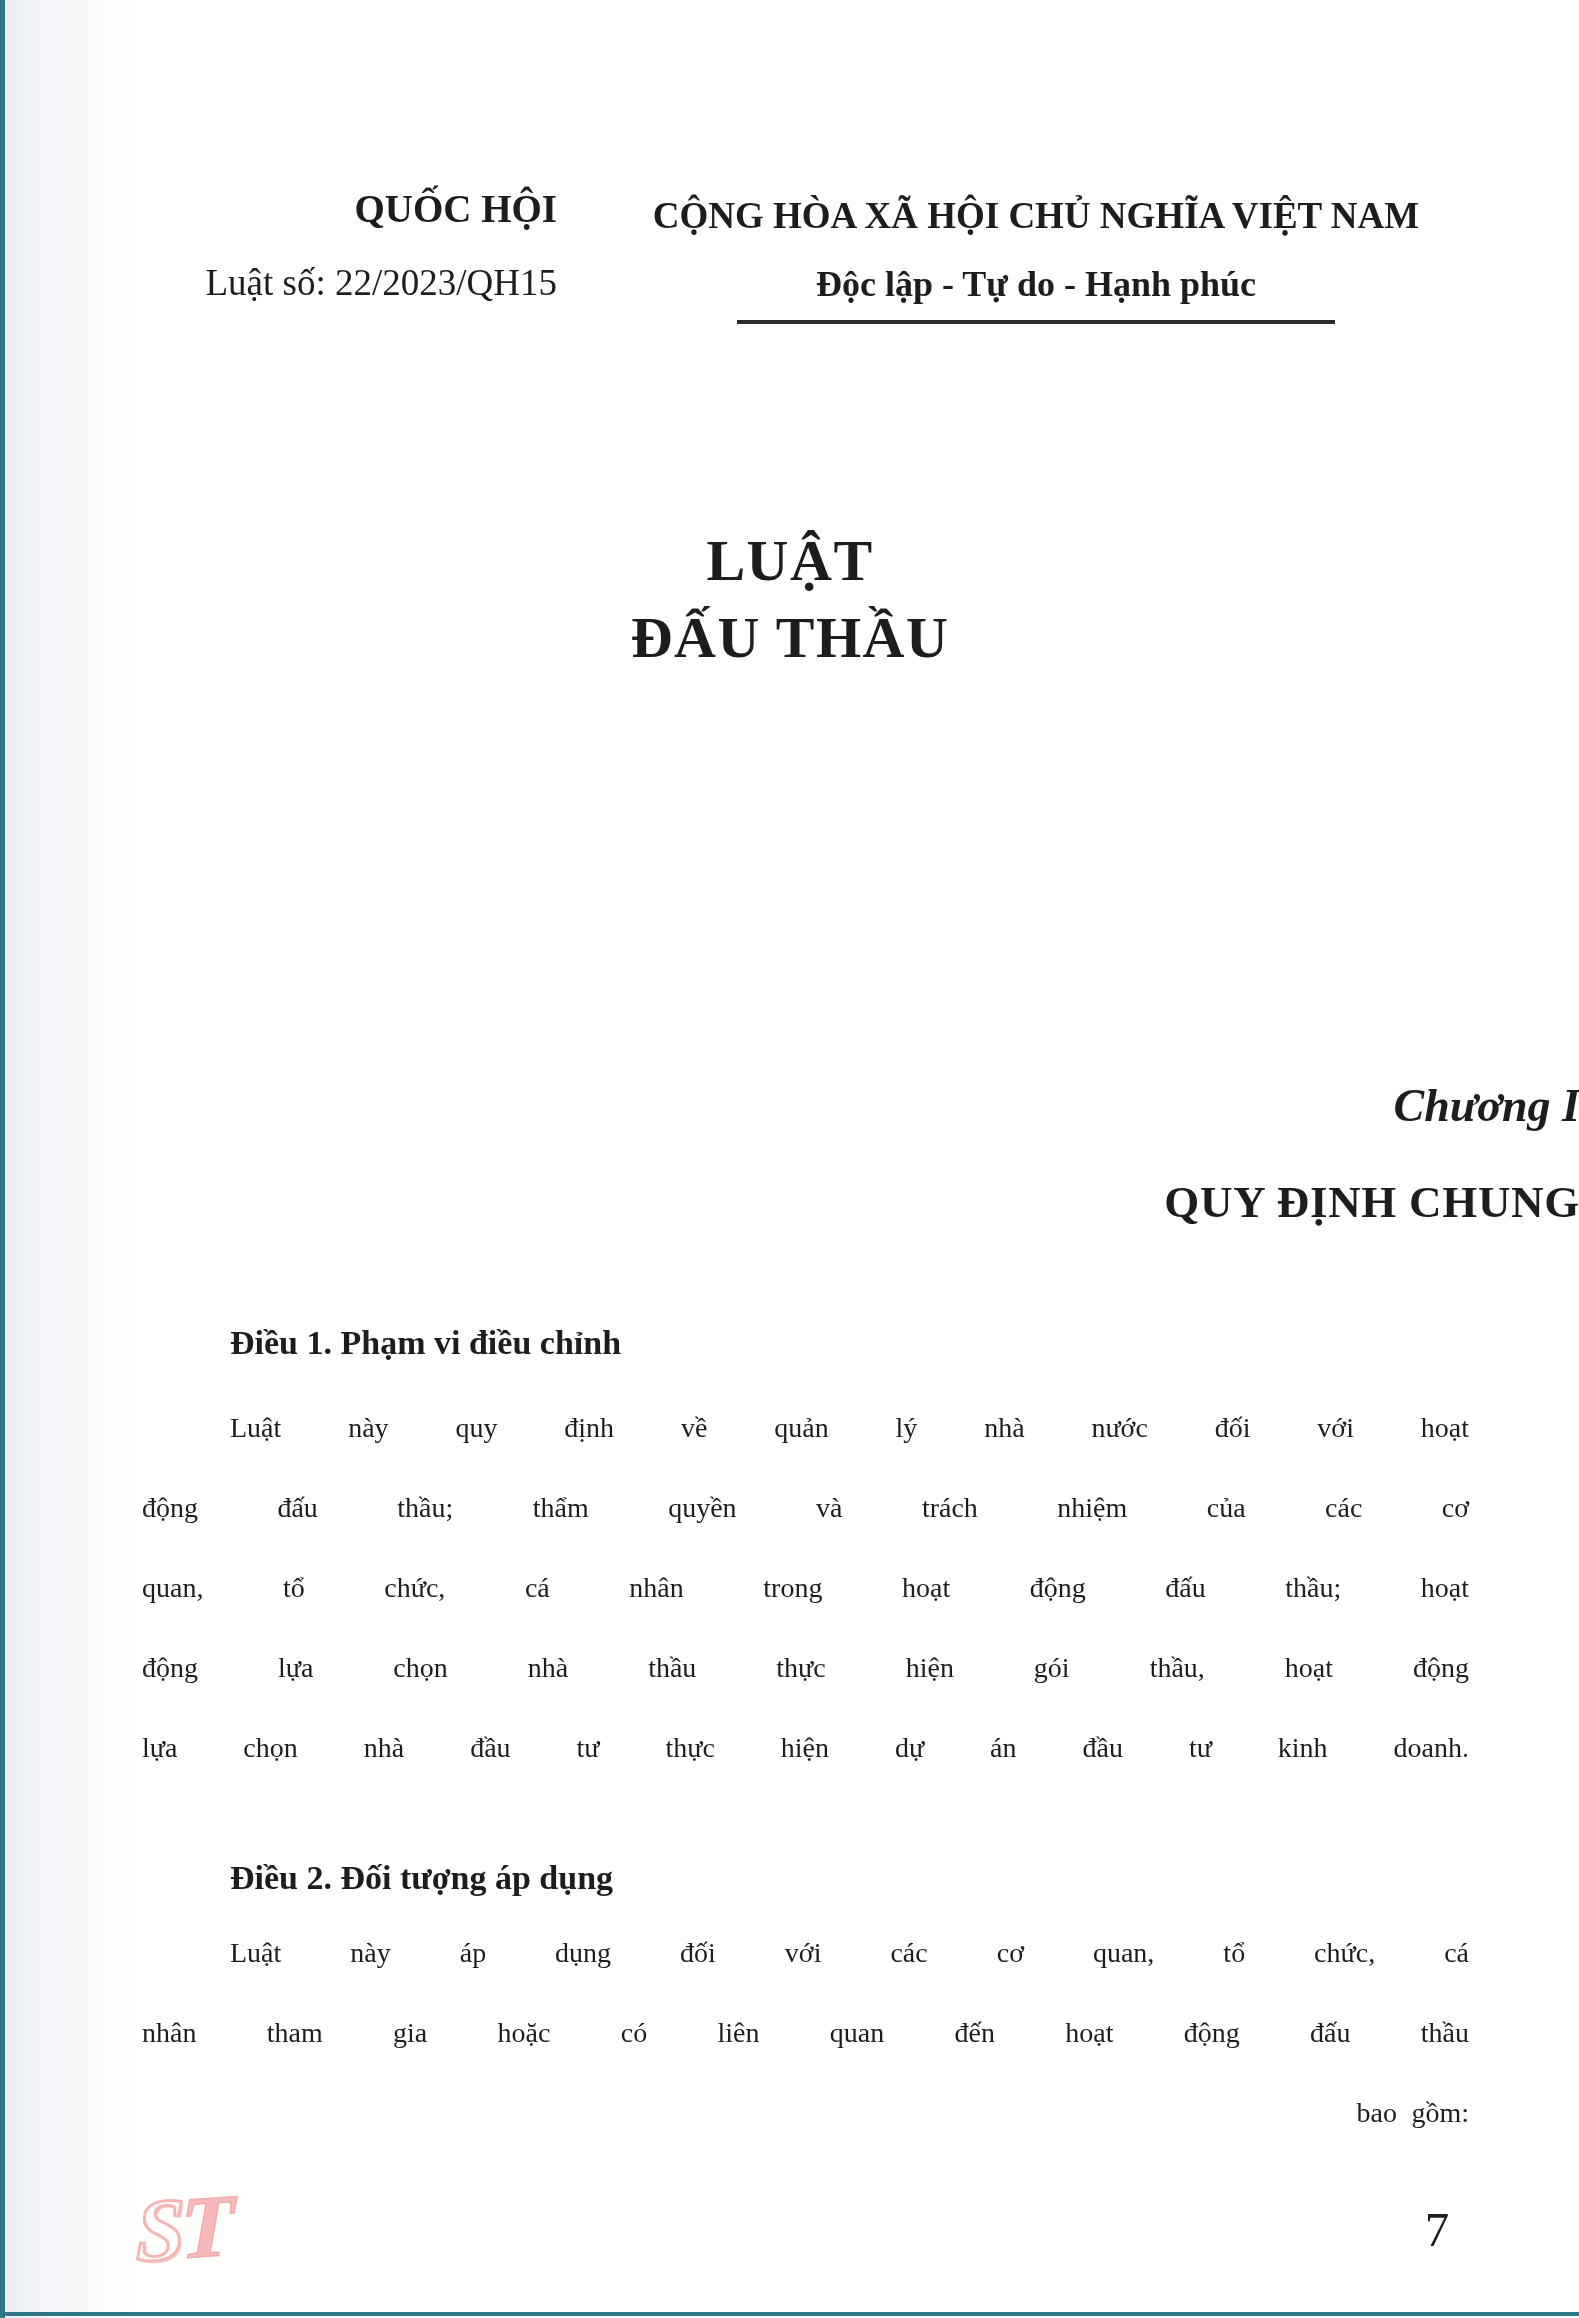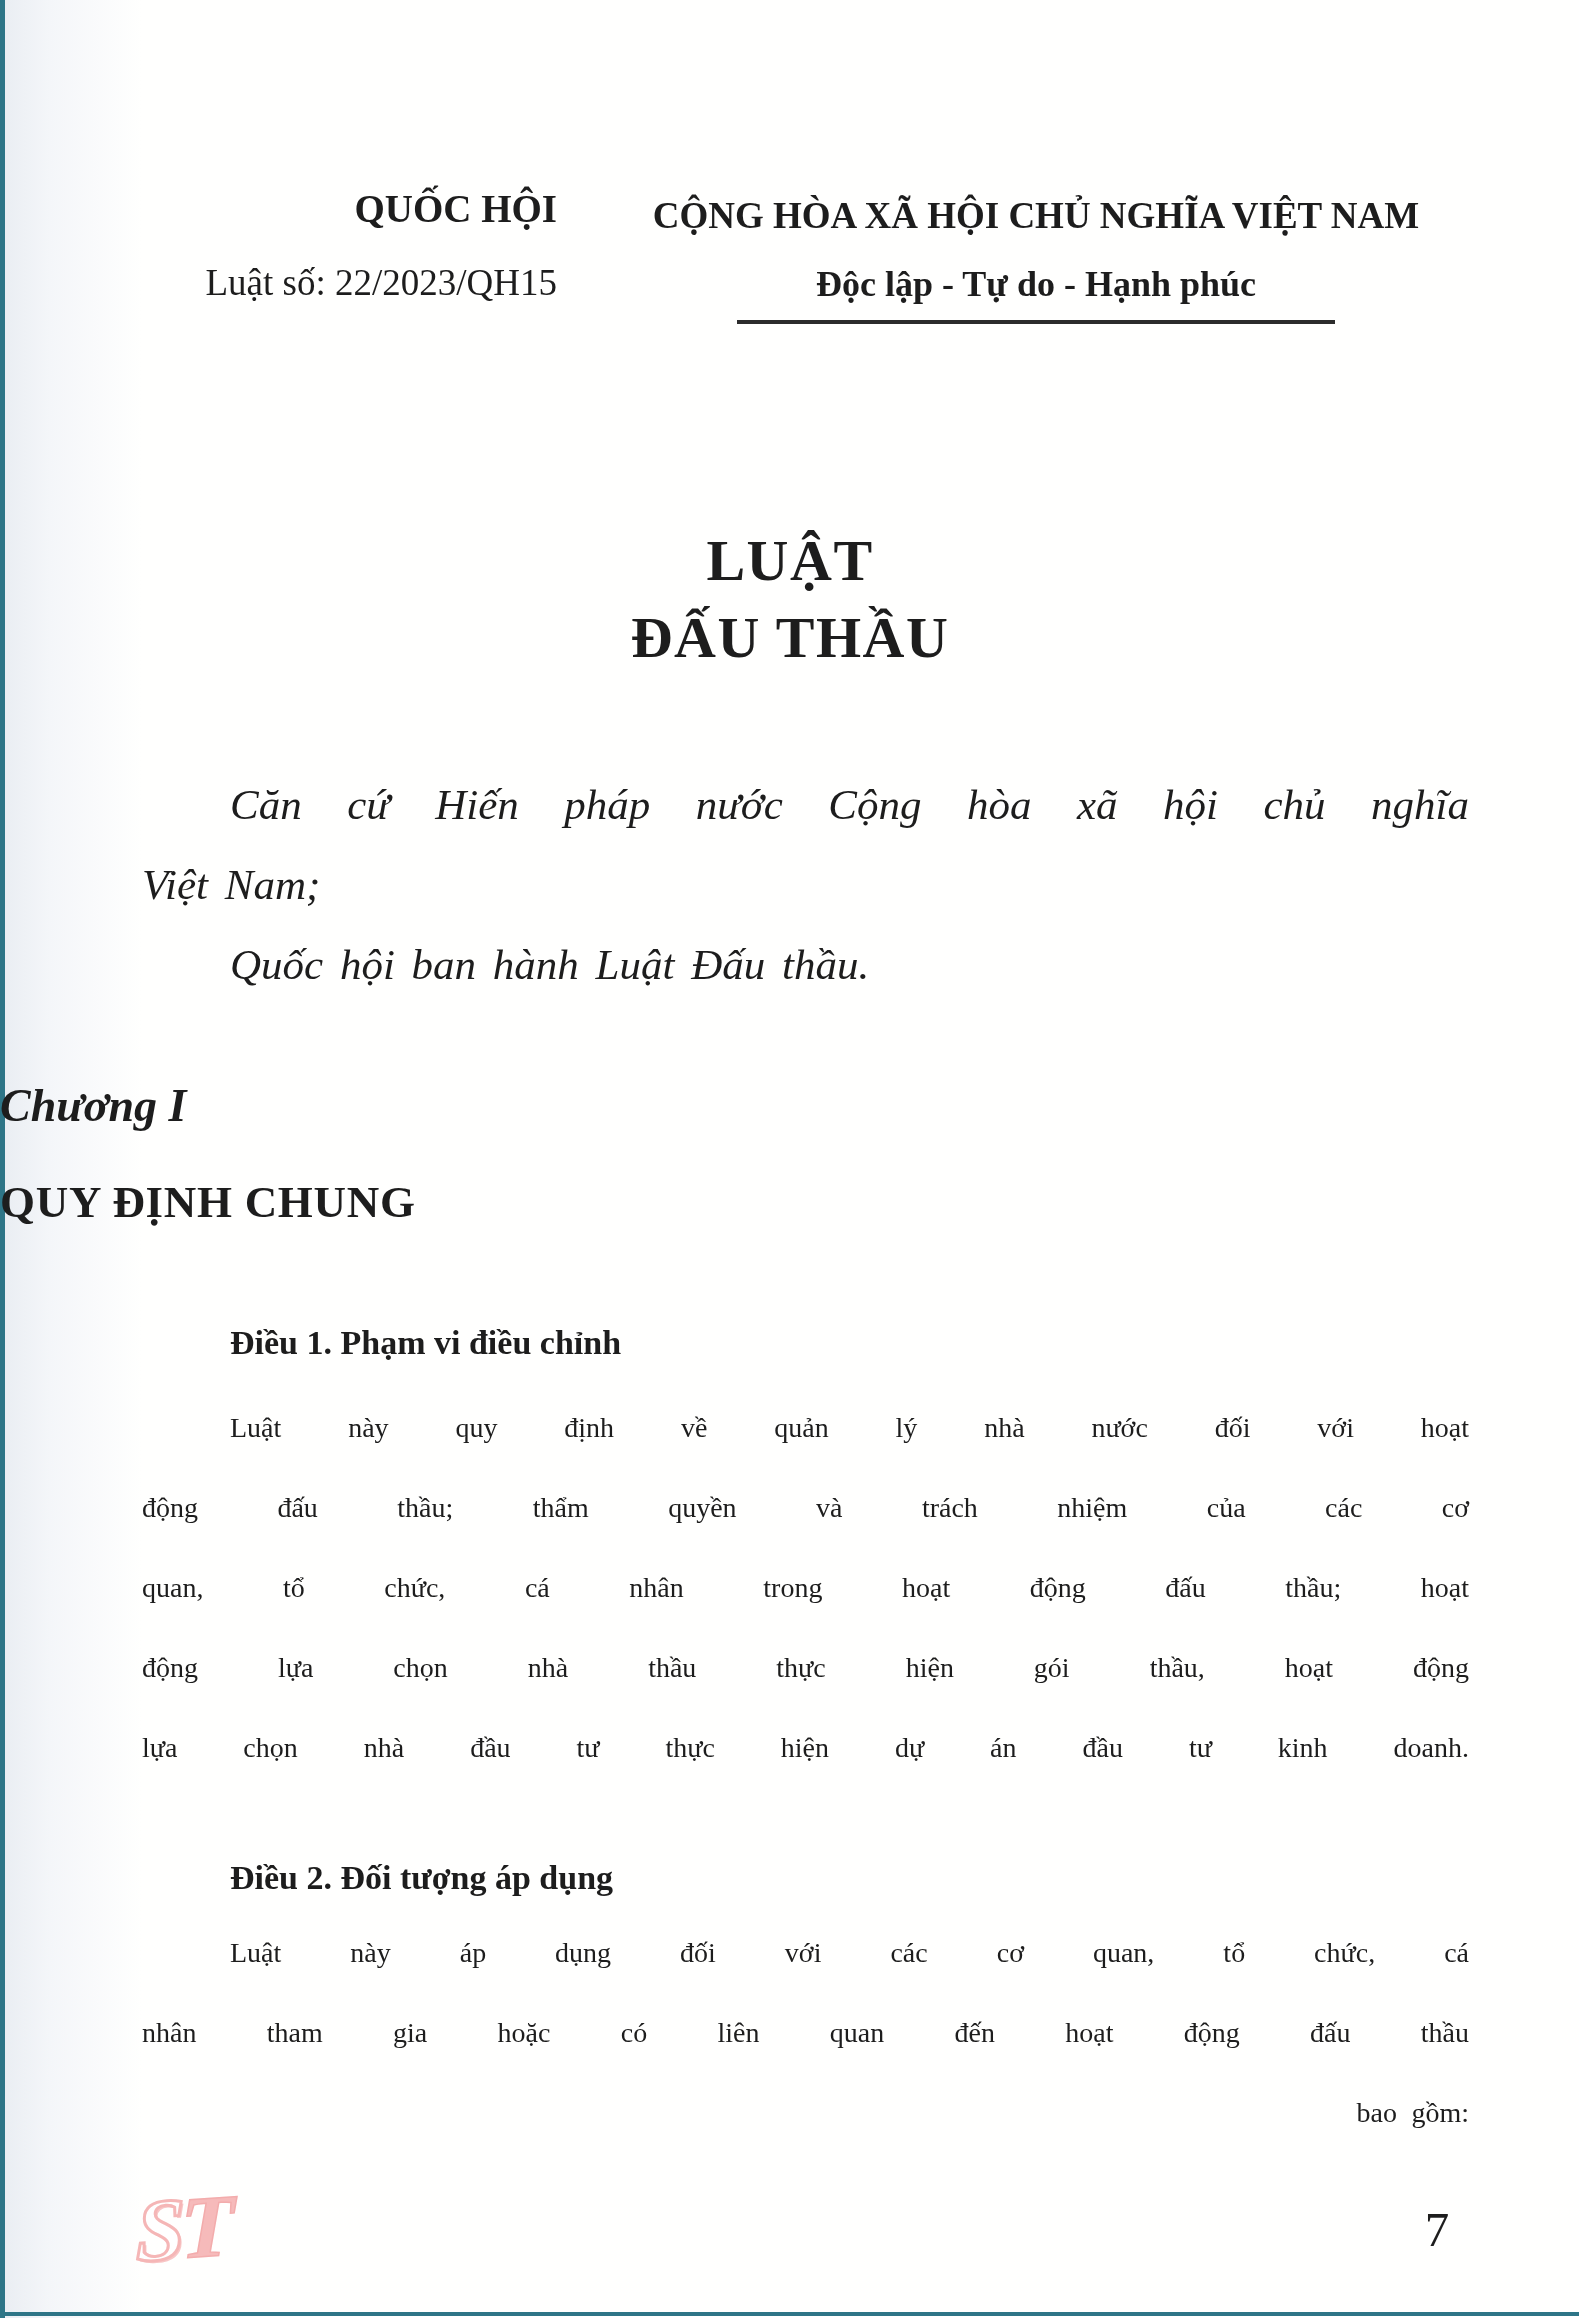--- a/index.html
+++ b/index.html
@@ -34,21 +34,21 @@
     position:absolute;top:522px;left:0;width:1580px;text-align:center;
     font-weight:bold;font-size:58px;line-height:77px;letter-spacing:1.5px;
   }
   
   .preamble{
     position:absolute;top:765px;left:142px;width:1327px;
     font-style:italic;font-size:43px;
   }
   .preamble .tline{line-height:80px;}
   
-  .chapter{position:absolute;top:1080px;left:0;width:1580px;text-align:left;}
+  .chapter{position:absolute;top:1080px;left:0;width:1580px;text-align:right;}
   .chapter-label{font-weight:bold;font-style:italic;font-size:46px;line-height:52px;}
   .chapter-name{font-weight:bold;font-size:45px;line-height:52px;margin-top:44px;letter-spacing:0.7px;}
   
   .article-heading{
     position:absolute;left:230px;width:1241px;
     font-weight:bold;font-size:34px;line-height:49px;font-family:Liberation Serif, serif;
   }
   .heading-1{top:1318px;}
   .heading-2{top:1853px;}
   .body-para{position:absolute;left:142px;width:1327px;font-size:28px;}
@@ -96,25 +96,20 @@
     <div class="country-name">CỘNG HÒA XÃ HỘI CHỦ NGHĨA VIỆT NAM</div>
     <div class="motto">Độc lập - Tự do - Hạnh phúc</div>
     <div class="motto-underline"></div>
   </div>
 
   <div class="law-title">
     <div>LUẬT</div>
     <div>ĐẤU THẦU</div>
   </div>
 
-  <div class="preamble">
-      <div class="tline just ind">Căn cứ Hiến pháp nước Cộng hòa xã hội chủ nghĩa</div>
-      <div class="tline">Việt Nam;</div>
-      <div class="tline ind">Quốc hội ban hành Luật Đấu thầu.</div>
-    </div>
 
   <div class="chapter">
     <div class="chapter-label">Chương I</div>
     <div class="chapter-name">QUY ĐỊNH CHUNG</div>
   </div>
 
   <div class="article-heading heading-1">Điều 1. Phạm vi điều chỉnh</div>
   <div class="body-para para-1">
       <div class="tline just ind">Luật này quy định về quản lý nhà nước đối với hoạt</div>
       <div class="tline just">động đấu thầu; thẩm quyền và trách nhiệm của các cơ</div>

